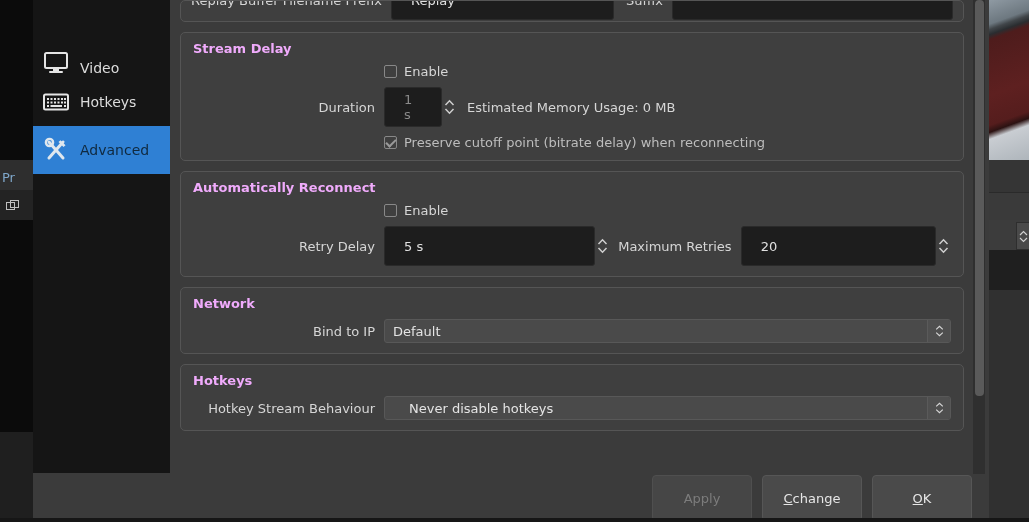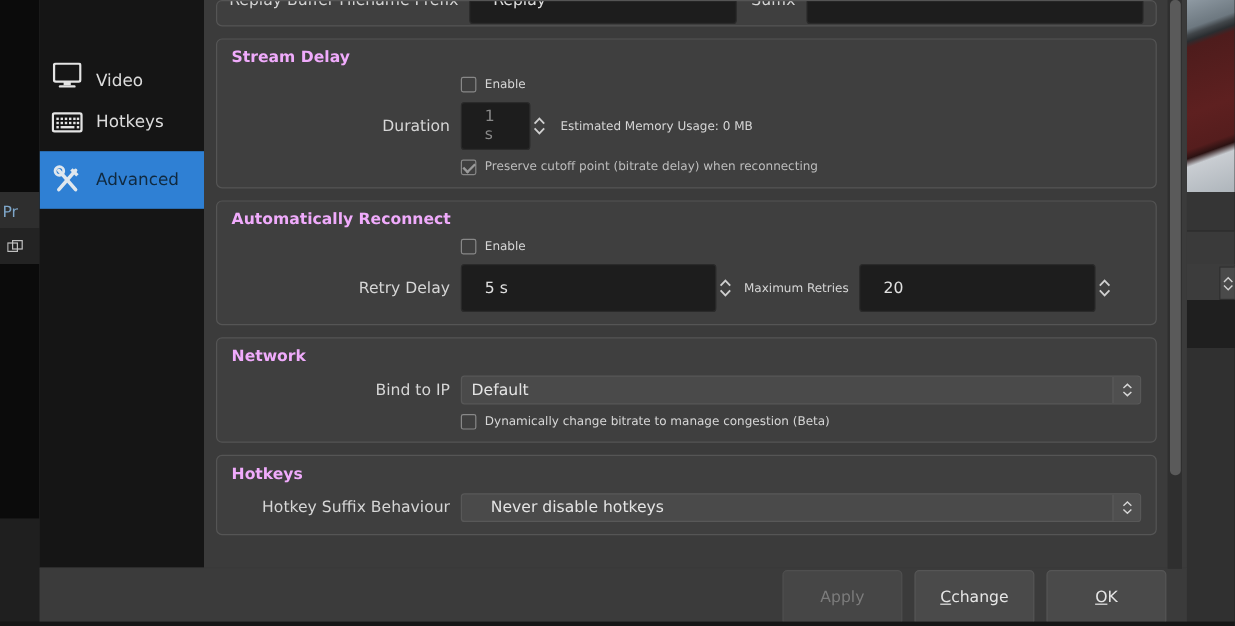--- a/index.html
+++ b/index.html
@@ -175,21 +175,21 @@
     flex: 0 0 13px;
   }
   .cb.checked::after {
     content: "";
     display: block;
     width: 4px; height: 8px;
     border: solid #9a9a9a;
     border-width: 0 2px 2px 0;
     transform: translateY(-1px) rotate(45deg);
   }
-  .cb-label { color: #d6d6d6; font-size: 10px; white-space: nowrap; }
+  .cb-label { color: #d6d6d6; font-size: 13px; white-space: nowrap; }
   .cb-label.dim { color: #bdbdbd; }
 
   
   .lineedit {
     background: #1d1d1d;
     border: 1px solid #2a2a2a;
     border-radius: 3px;
     height: 40px;
     box-sizing: border-box;
     display: flex; align-items: center;
@@ -471,34 +471,27 @@
               <span class="combo-text">Default</span>
               <span class="combo-arrow">
                 <svg width="9" height="12" viewBox="0 0 9 12">
                   <path d="M1.2 4.4 L4.5 1.3 L7.8 4.4" fill="none" stroke="#d6d6d6" stroke-width="1.2"></path>
                   <path d="M1.2 7.6 L4.5 10.7 L7.8 7.6" fill="none" stroke="#d6d6d6" stroke-width="1.2"></path>
                 </svg>
               </span>
             </div>
           </div>
 
-          <div class="form-row">
-            <span class="form-label label-w"></span>
-            <div class="checkrow">
-              <span class="cb"></span>
-              <span class="cb-label">Dynamically change bitrate to manage congestion (Beta)</span>
-            </div>
-          </div>
         </div>
 
         <div class="groupbox">
           <div class="group-title">Hotkeys</div>
 
           <div class="form-row">
-            <span class="form-label label-w">Hotkey Suffix Behaviour</span>
+            <span class="form-label label-w">Hotkey Stream Behaviour</span>
             <div class="combobox" style="width:578px;padding-left:16px;">
               <span class="combo-text">Never disable hotkeys</span>
               <span class="combo-arrow">
                 <svg width="9" height="12" viewBox="0 0 9 12">
                   <path d="M1.2 4.4 L4.5 1.3 L7.8 4.4" fill="none" stroke="#d6d6d6" stroke-width="1.2"></path>
                   <path d="M1.2 7.6 L4.5 10.7 L7.8 7.6" fill="none" stroke="#d6d6d6" stroke-width="1.2"></path>
                 </svg>
               </span>
             </div>
           </div>

